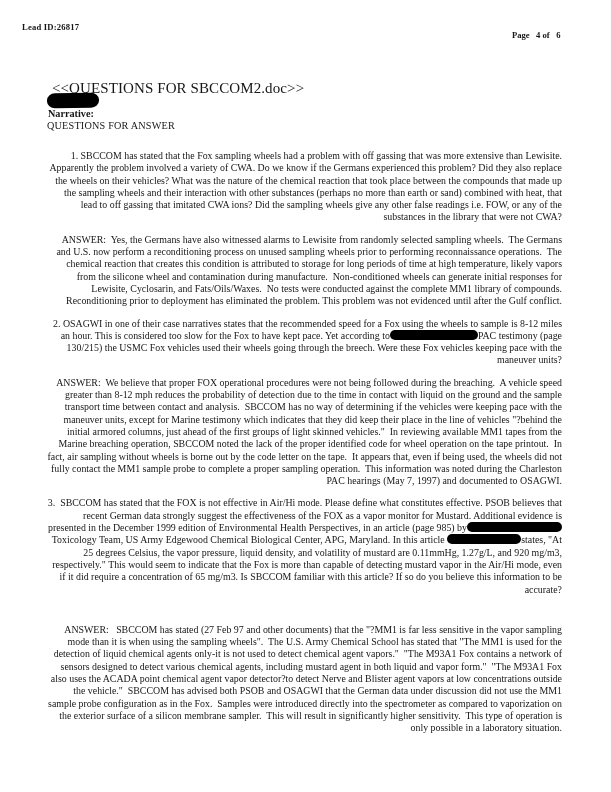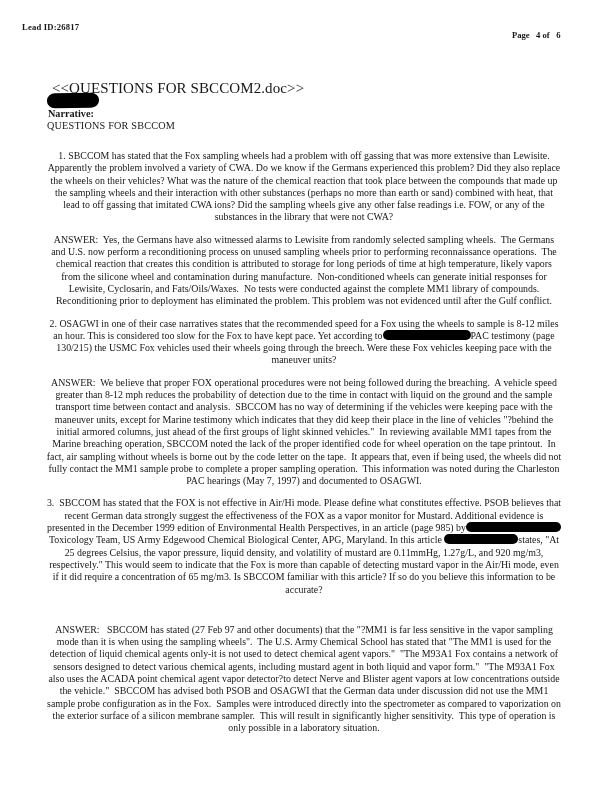--- a/index.html
+++ b/index.html
@@ -64,21 +64,21 @@
     position: absolute;
     left: 46px;
     top: 150px;
     width: 516px;
   }
   .para {
     font-size: 9.9px;
     line-height: 12.3px;
     margin: 0 0 10px 0;
     white-space: pre-wrap;
-    text-align: center;
+    text-align: right;
   }
   .para.a3 { margin-top: 28px; }
   .redact {
     display: inline-block;
     height: 10px;
     background: #000;
     border-radius: 5px;
     vertical-align: -1px;
   }
   .r-q2  { width: 88px; }
@@ -89,21 +89,21 @@
 <body>
 
 <div class="page">
 
   <div class="hdr-left">Lead ID:26817</div>
   <div class="hdr-right">Page   4 of   6</div>
 
   <div class="doc-ref">&lt;&lt;QUESTIONS FOR SBCCOM2.doc&gt;&gt;</div>
   <div class="redaction-blob"></div>
   <div class="narrative-label">Narrative:</div>
-  <div class="narrative-title">QUESTIONS FOR SBCCOM</div>
+  <div class="narrative-title">QUESTIONS FOR ANSWER</div>
 
   <div class="body-block">
 
     <p class="para q1">1. SBCCOM has stated that the Fox sampling wheels had a problem with off gassing that was more extensive than Lewisite. Apparently the problem involved a variety of CWA. Do we know if the Germans experienced this problem? Did they also replace the wheels on their vehicles? What was the nature of the chemical reaction that took place between the compounds that made up the sampling wheels and their interaction with other substances (perhaps no more than earth or sand) combined with heat, that lead to off gassing that imitated CWA ions? Did the sampling wheels give any other false readings i.e. FOW, or any of the substances in the library that were not CWA?</p>
 
     <p class="para a1">ANSWER:  Yes, the Germans have also witnessed alarms to Lewisite from randomly selected sampling wheels.  The Germans and U.S. now perform a reconditioning process on unused sampling wheels prior to performing reconnaissance operations.  The chemical reaction that creates this condition is attributed to storage for long periods of time at high temperature, likely vapors from the silicone wheel and contamination during manufacture.  Non-conditioned wheels can generate initial responses for Lewisite, Cyclosarin, and Fats/Oils/Waxes.  No tests were conducted against the complete MM1 library of compounds.  Reconditioning prior to deployment has eliminated the problem. This problem was not evidenced until after the Gulf conflict.</p>
 
     <p class="para q2"><span>2. OSAGWI in one of their case narratives states that the recommended speed for a Fox using the wheels to sample is 8-12 miles an hour. This is considered too slow for the Fox to have kept pace. Yet according to</span><span class="redact r-q2"></span><span>PAC testimony (page 130/215) the USMC Fox vehicles used their wheels going through the breech. Were these Fox vehicles keeping pace with the maneuver units?</span></p>
 
     <p class="para a2">ANSWER:  We believe that proper FOX operational procedures were not being followed during the breaching.  A vehicle speed greater than 8-12 mph reduces the probability of detection due to the time in contact with liquid on the ground and the sample transport time between contact and analysis.  SBCCOM has no way of determining if the vehicles were keeping pace with the maneuver units, except for Marine testimony which indicates that they did keep their place in the line of vehicles "?behind the initial armored columns, just ahead of the first groups of light skinned vehicles."  In reviewing available MM1 tapes from the Marine breaching operation, SBCCOM noted the lack of the proper identified code for wheel operation on the tape printout.  In fact, air sampling without wheels is borne out by the code letter on the tape.  It appears that, even if being used, the wheels did not fully contact the MM1 sample probe to complete a proper sampling operation.  This information was noted during the Charleston PAC hearings (May 7, 1997) and documented to OSAGWI.</p>

